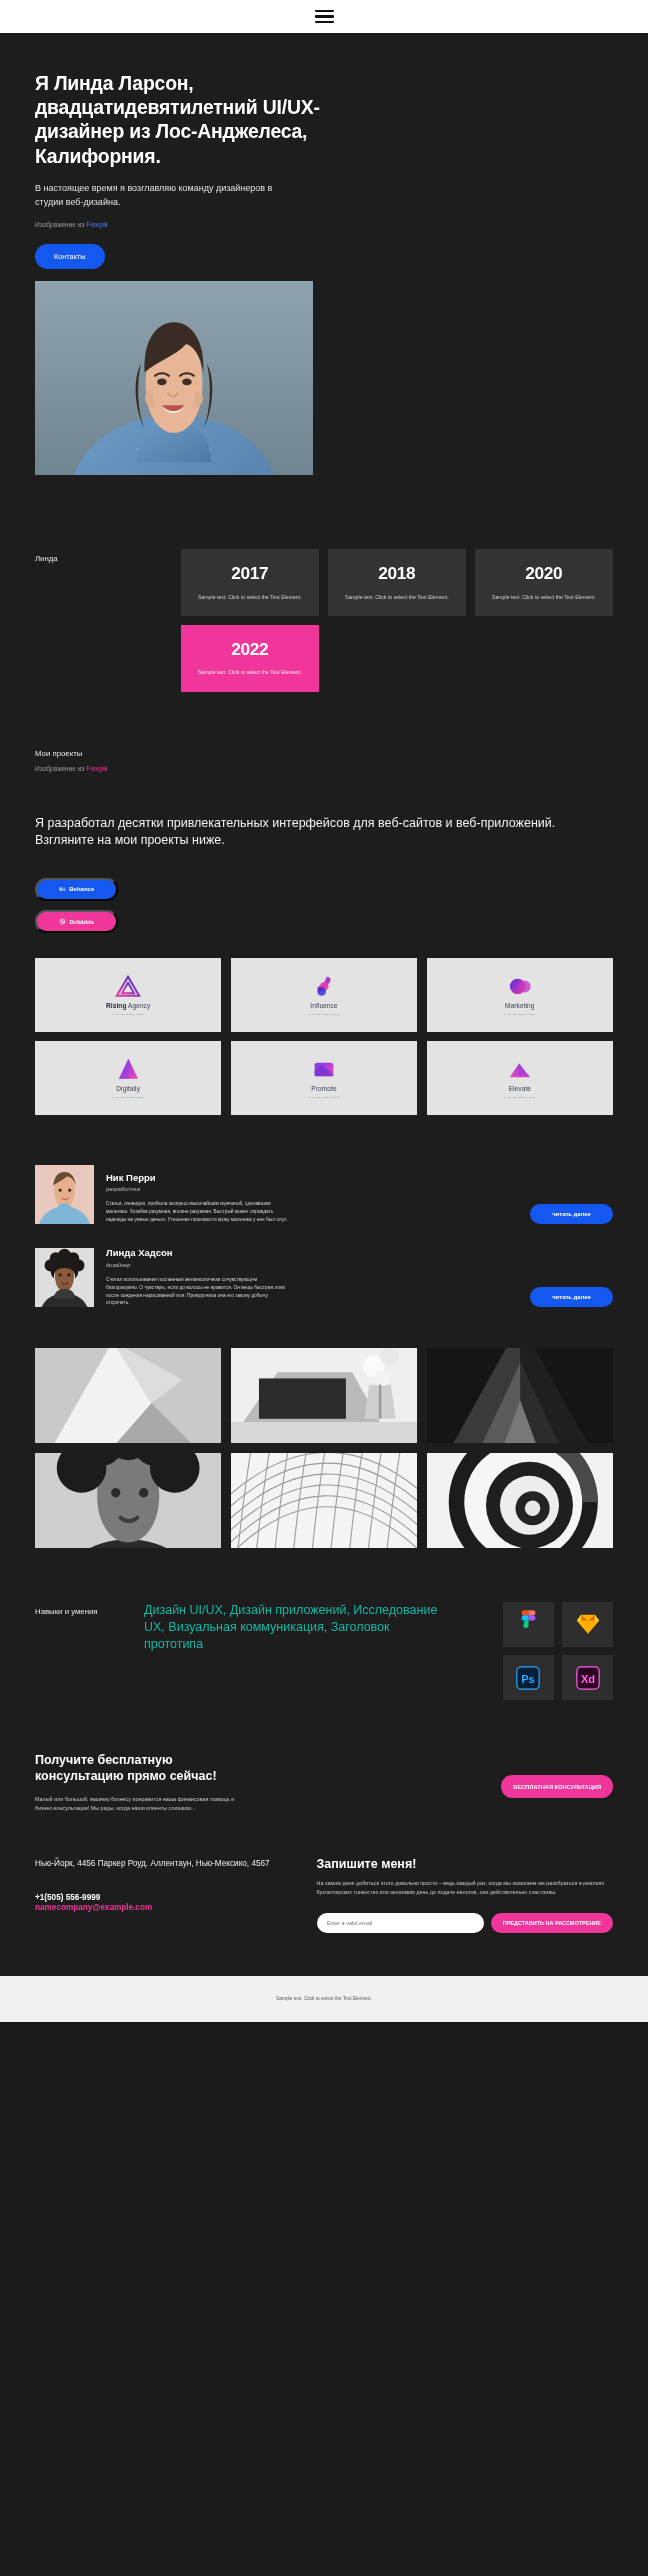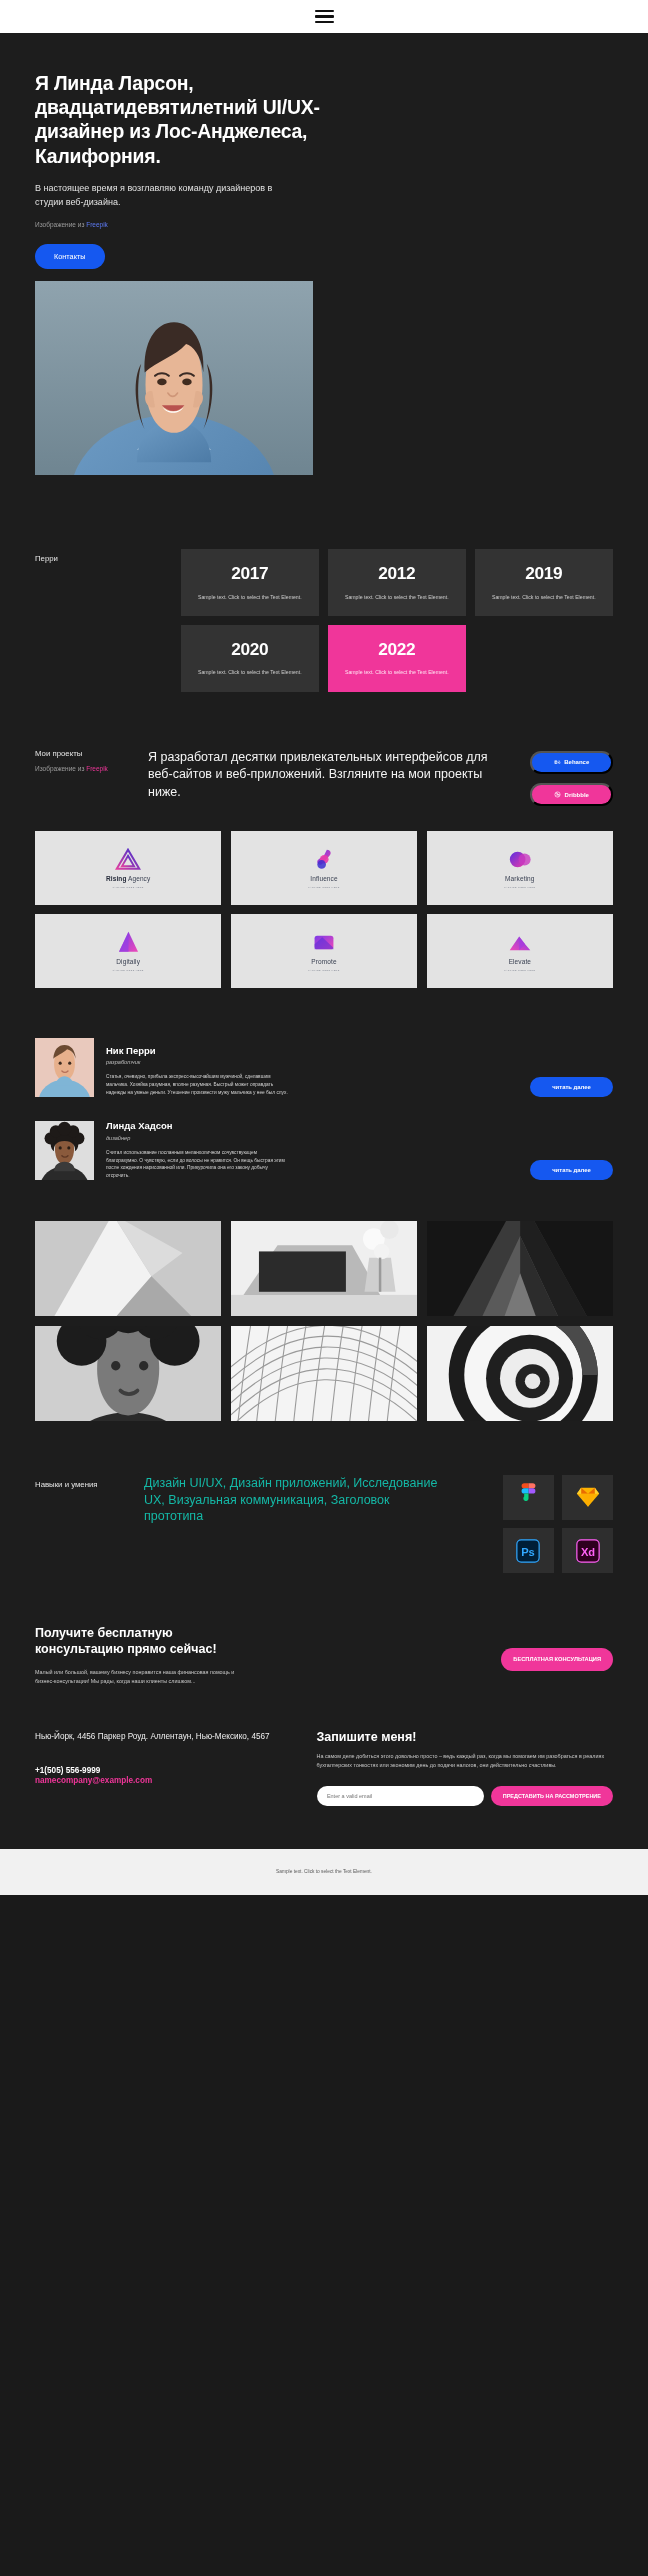--- a/index.html
+++ b/index.html
@@ -52,21 +52,21 @@
   .exp-grid { flex:1; display:grid; grid-template-columns:repeat(3,1fr); gap:8.6px; }
   .exp-card {
     background:#333333; padding:14px 8.6px 15.6px 8.6px; text-align:center; min-height:64px;
   }
   .exp-card.accent { background:#f0369a; }
   .exp-year { font-size:17.3px; font-weight:700; margin-bottom:8.6px; letter-spacing:-0.3px;}
   .exp-note { font-size:5.2px; line-height:1.55; color:#cfcfcf; }
   .exp-card.accent .exp-note { color:#ffe3f1; }
 
   
-  .projects { padding:14px 35px 21px 35px; display:flex; gap:20px; }
+  .projects { padding:14px 35px 21px 35px; display:flex; gap:27px;flex-direction:column; }
   .proj-head { width:93px; flex:none; }
   .proj-head .sec-label { width:auto; padding-top:0; margin-bottom:7px;}
   .proj-copy { flex:1; font-size:12.5px; line-height:1.38; font-weight:400; color:#f4f4f4; padding-right:7px;}
   .proj-btns { width:83px; flex:none; display:flex; flex-direction:column; gap:9.5px; padding-top:1.7px;}
   .chip {
     display:flex; align-items:center; justify-content:center; gap:3.5px;
     font-size:6px; font-weight:600; padding:6px 5.2px; border-radius:11.2px; cursor:pointer;
   }
   .chip-blue { background:#1558f0; color:#fff; }
   .chip-pink { background:#f0369a; color:#fff; }
@@ -189,32 +189,28 @@
         <ellipse cx="176" cy="117" rx="5.5" ry="4" fill="#402c20"></ellipse>
         <path d="M139 110c4-4 12-4 16 0M168 110c4-4 12-4 16 0" stroke="#3a2b25" stroke-width="2.4" fill="none" stroke-linecap="round"></path>
         <path d="M154 130c3 5 8 5 11 0" stroke="#cf9678" stroke-width="2" fill="none" stroke-linecap="round"></path>
         <path d="M148 146c6 7 18 7 24 0 -4 9-20 9-24 0z" fill="#fff"></path>
         <path d="M147 144c7 9 20 9 26 0z" fill="#b8524f"></path>
       </svg>
     </div>
   </section>
 
   <section class="exp">
-    <div class="sec-label">Перри</div>
+    <div class="sec-label">Линда</div>
     <div class="exp-grid">
       <div class="exp-card">
         <div class="exp-year">2017</div>
         <div class="exp-note">Sample text. Click to select the Text Element.</div>
       </div>
       <div class="exp-card">
-        <div class="exp-year">2012</div>
-        <div class="exp-note">Sample text. Click to select the Text Element.</div>
-      </div>
-      <div class="exp-card">
-        <div class="exp-year">2019</div>
+        <div class="exp-year">2018</div>
         <div class="exp-note">Sample text. Click to select the Text Element.</div>
       </div>
       <div class="exp-card">
         <div class="exp-year">2020</div>
         <div class="exp-note">Sample text. Click to select the Text Element.</div>
       </div>
       <div class="exp-card accent">
         <div class="exp-year">2022</div>
         <div class="exp-note">Sample text. Click to select the Text Element.</div>
       </div>

